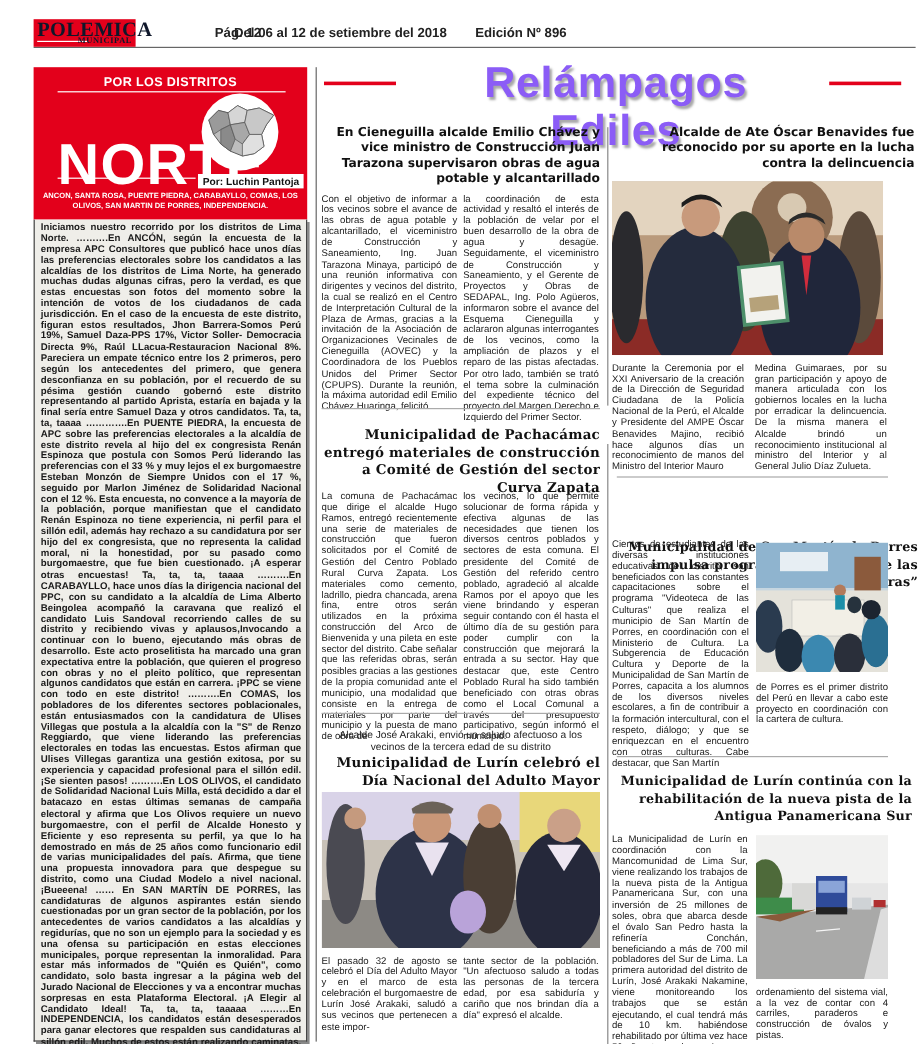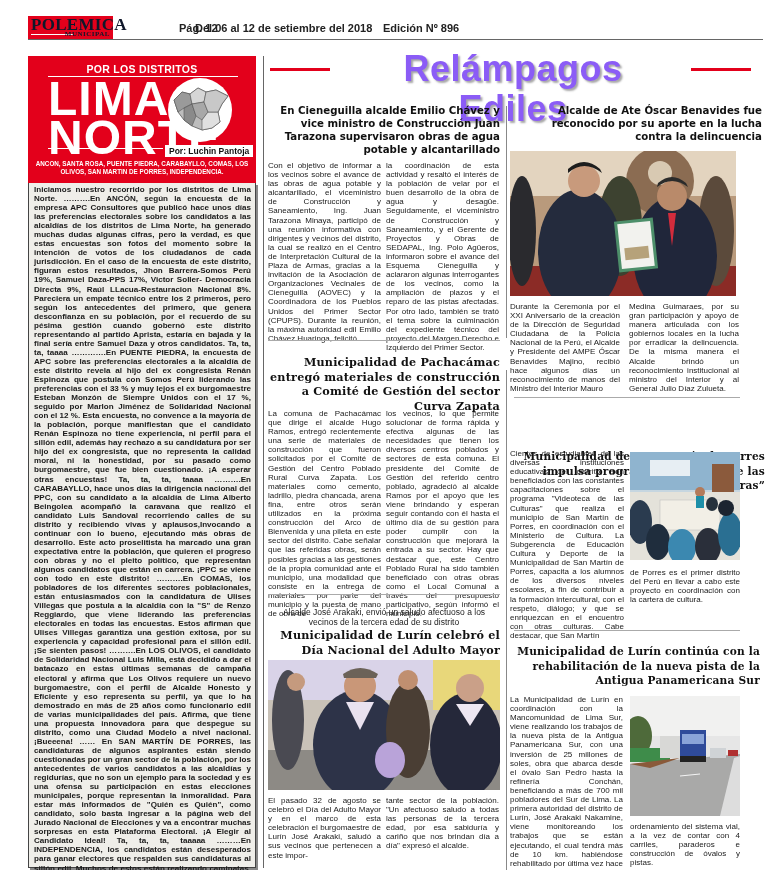--- a/index.html
+++ b/index.html
@@ -48,28 +48,27 @@
 <body>
 
 <div class="masthead">
   <div class="logo">
     <span class="l1">POLEMICA</span>
     <span class="bar"></span>
     <span class="l2">MUNICIPAL</span>
   </div>
   <span class="hdr-text" style="left:117px;padding-left:34px;">Pág. 12</span>
   <span class="hdr-text" style="left:167px;text-align:center;">Del 06 al 12 de setiembre del 2018</span>
-  <span class="hdr-text" style="left:340px;padding-left:15px;">Edición Nº 896</span>
+  <span class="hdr-text" style="left:353px;padding-left:15px;">Edición Nº 896</span>
 </div>
 
 <div class="left-col">
   <div class="banner">
     <div class="kicker">POR LOS DISTRITOS</div>
     <div class="rule" style="top:20px;"></div>
-    <div class="big" style="top:21px;">LIMA</div>
     <div class="big" style="top:60px;">NORTE</div>
     <div class="map">
       <svg width="64" height="64" viewBox="0 0 64 64">
         <path d="M6 22 L14 14 L22 16 L30 10 L38 14 L48 12 L60 18 L54 26 L50 34 L52 44 L44 50 L34 52 L24 48 L16 42 L10 34 Z" fill="#bdbdbd" stroke="#555" stroke-width="0.8"></path>
         <path d="M14 14 L22 16 L24 26 L16 30 L10 34 L6 22 Z" fill="#9a9a9a" stroke="#555" stroke-width="0.6"></path>
         <path d="M22 16 L30 10 L38 14 L36 24 L24 26 Z" fill="#d6d6d6" stroke="#555" stroke-width="0.6"></path>
         <path d="M16 30 L24 26 L28 38 L24 48 L16 42 Z" fill="#8a8a8a" stroke="#555" stroke-width="0.6"></path>
         <path d="M24 26 L36 24 L40 34 L34 42 L28 38 Z" fill="#a8a8a8" stroke="#555" stroke-width="0.6"></path>
         <path d="M34 42 L40 34 L50 34 L52 44 L44 50 L34 52 Z" fill="#e0e0e0" stroke="#555" stroke-width="0.6"></path>
         <path d="M38 14 L48 12 L60 18 L54 26 L50 34 L40 34 L36 24 Z" fill="#c8c8c8" stroke="#555" stroke-width="0.6"></path>

